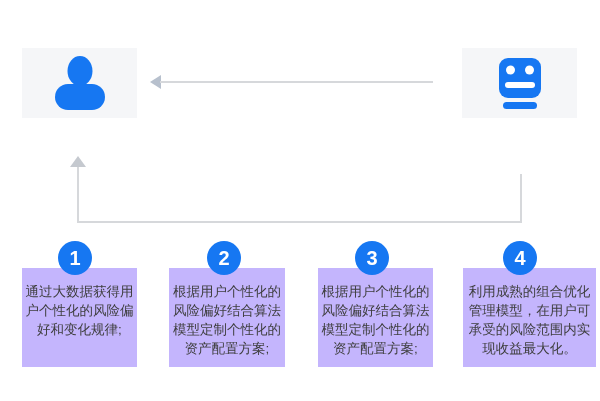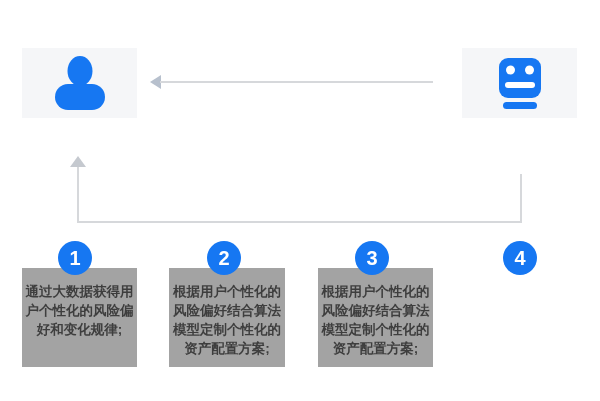--- a/index.html
+++ b/index.html
@@ -74,29 +74,28 @@
   .step-circle.c1 { left: 58px; }
   .step-circle.c2 { left: 207px; }
   .step-circle.c3 { left: 355px; }
   .step-circle.c4 { left: 503px; }
 
   
   .step-box {
     position: absolute;
     top: 268px;
     height: 99px;
-    background: #a3a3a3;
+    background: #c4b5fd;
     box-sizing: border-box;
     padding: 14px 2px 0 2px;
     font-size: 13.5px;
     line-height: 19px;
     color: #3e3e3e;
     text-align: center;
     z-index: 1;
-    font-weight: bold;
   }
   .step-box.b1 { left: 22px;  width: 115px; }
   .step-box.b2 { left: 169px; width: 116px; }
   .step-box.b3 { left: 318px; width: 115px; }
   .step-box.b4 { left: 463px; width: 133px; }
 
   .icon-svg { display: block; }
 </style>
 </head>
 <body>
@@ -133,14 +132,15 @@
   <div class="arrowhead-up"></div>
 
   <div class="step-circle c1">1</div>
   <div class="step-circle c2">2</div>
   <div class="step-circle c3">3</div>
   <div class="step-circle c4">4</div>
 
   <div class="step-box b1">通过大数据获得用户个性化的风险偏好和变化规律;</div>
   <div class="step-box b2">根据用户个性化的风险偏好结合算法模型定制个性化的资产配置方案;</div>
   <div class="step-box b3">根据用户个性化的风险偏好结合算法模型定制个性化的资产配置方案;</div>
+  <div class="step-box b4">利用成熟的组合优化管理模型，在用户可承受的风险范围内实现收益最大化。</div>
 
 </div>
 
 </body></html>

